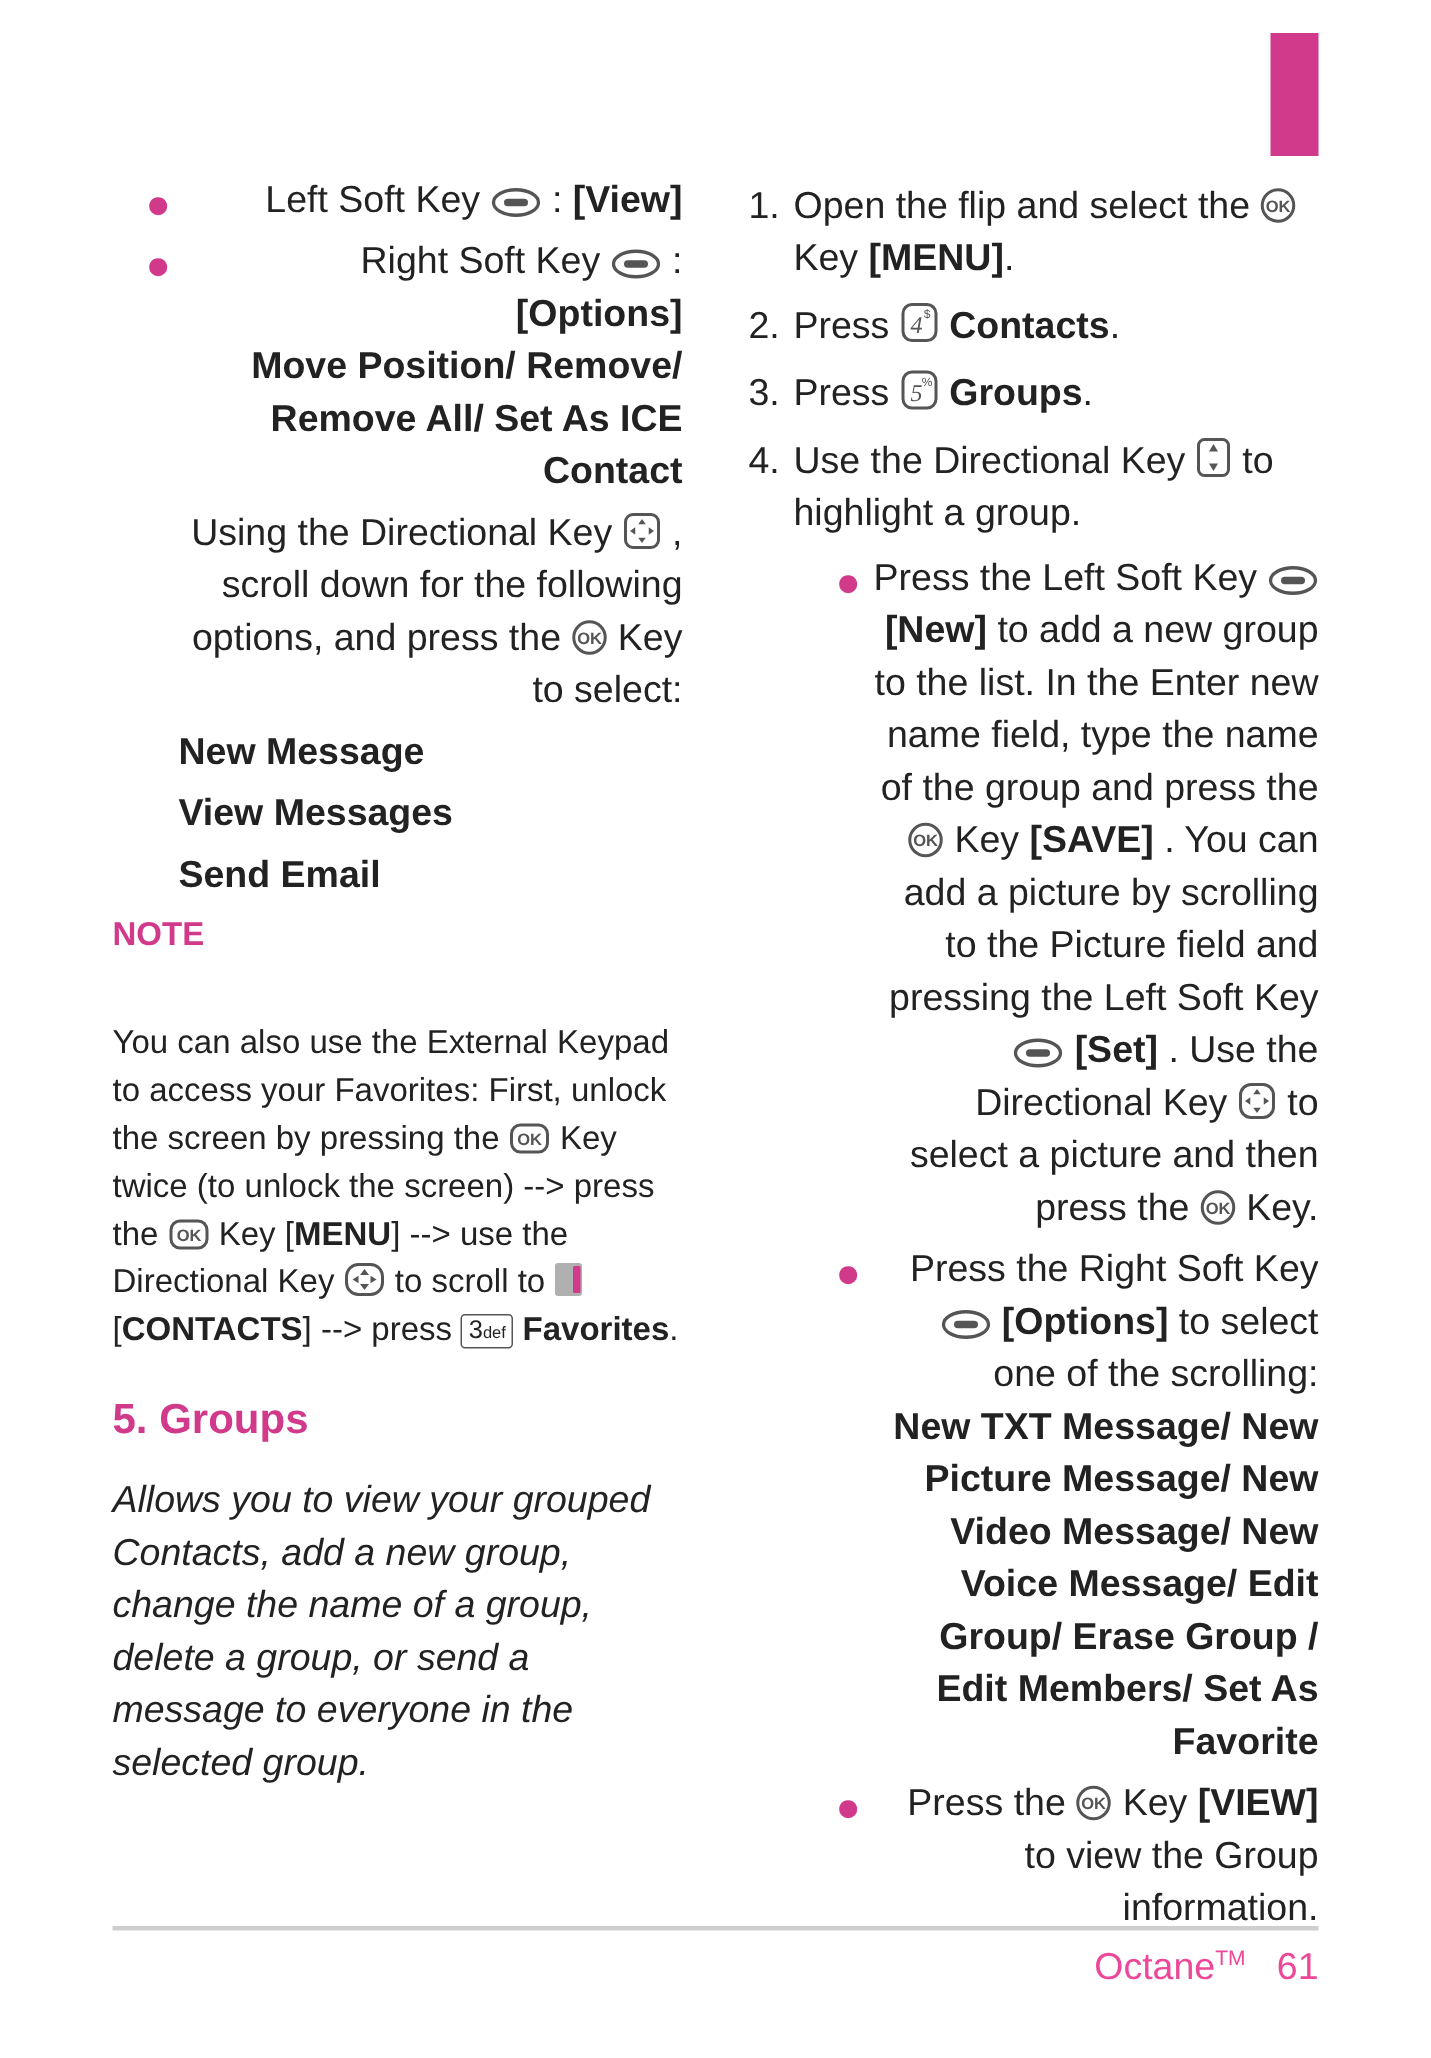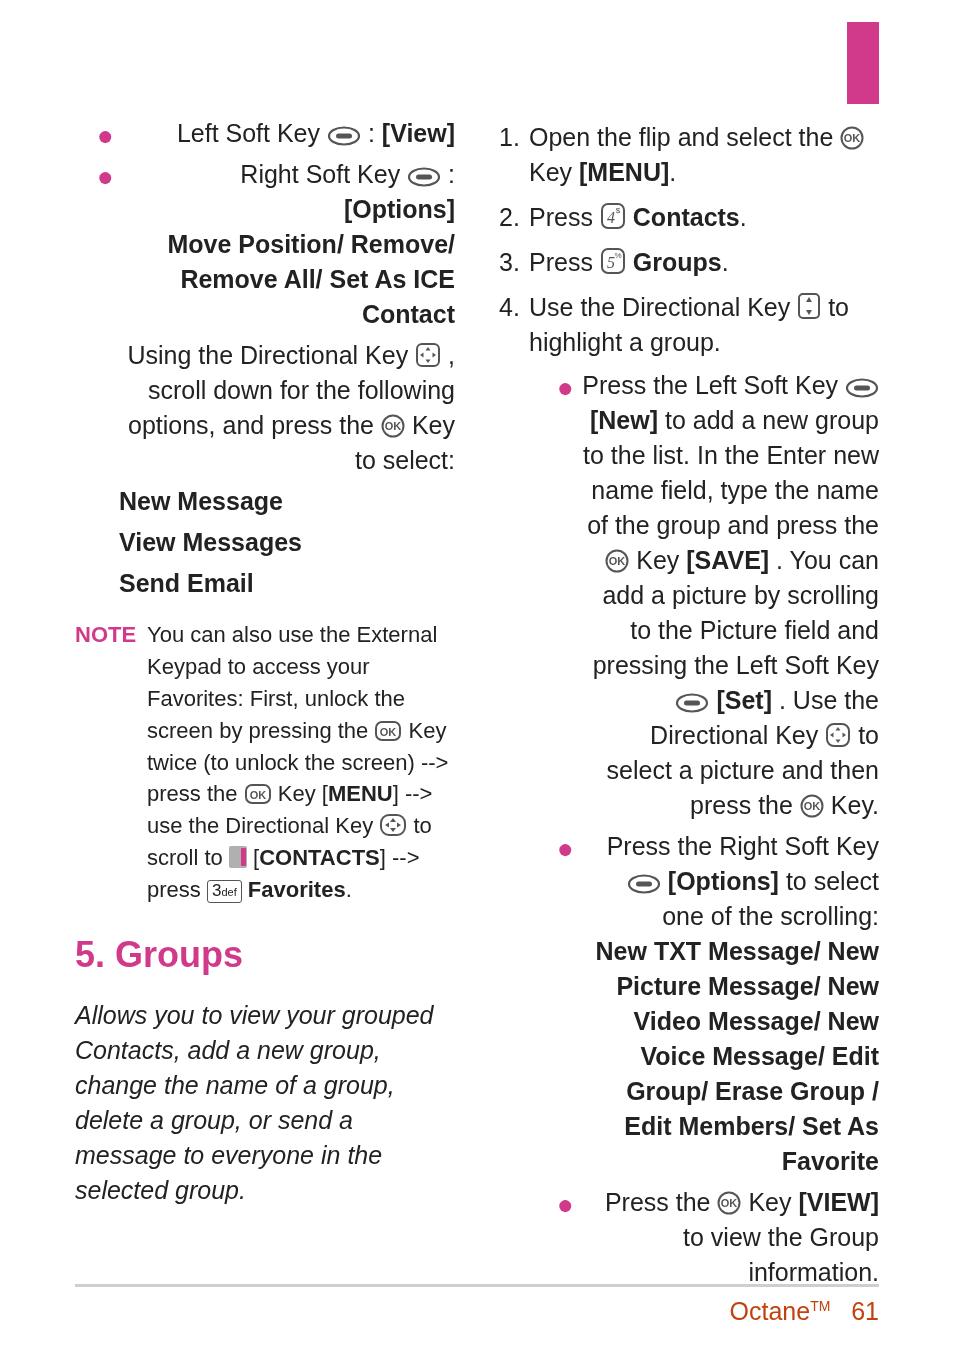--- a/index.html
+++ b/index.html
@@ -8,35 +8,35 @@
   .tab-marker { position: absolute; top: 22px; right: 75px; width: 32px; height: 82px; background: #d13a8b; }
   .columns { display: flex; gap: 44px; }
   .col { flex: 1 1 0; font-size: 25px; line-height: 1.4; }
   .bullet-row { display: flex; margin: 6px 0 6px 22px; }
   .bullet-dot { flex: 0 0 22px; color: #d13a8b; font-size: 28px; line-height: 1; padding-top: 6px; }
   .bullet-body { flex: 1; text-align: right; }
   .indent1 { margin-left: 44px; margin-top: 6px; margin-bottom: 6px; text-align: right; }
   .bold { font-weight: 700; }
   .opt-list { margin-left: 44px; margin-top: 6px; }
   .opt-item { font-weight: 700; margin: 6px 0; }
-  .note-block { display: flex; margin: 18px 0 10px 0; font-size: 22px; line-height: 1.45; }
+  .note-block { display: flex; margin: 6px 0 10px 0; font-size: 22px; line-height: 1.45; flex-direction: column; }
   .note-label { flex: 0 0 72px; color: #d13a8b; font-weight: 700; }
   .note-body { flex: 1; }
-  h2.section { color: #d13a8b; font-size: 36px; font-weight: 700; margin: 24px 0 18px 0; }
+  h2.section { color: #d13a8b; font-size: 28px; font-weight: 700; margin: 24px 0 18px 0; }
   .para { margin: 6px 0; font-style: italic; }
   .subhead { font-weight: 700; margin: 6px 0 16px 0; font-size: 25px; }
   .step { display: flex; margin: 10px 0; }
   .step-num { flex: 0 0 30px; }
   .step-body { flex: 1; }
   .sub-bullets { margin-left: 28px; margin-top: 8px; }
   .sub-bullets .bullet-row { margin-left: 0; }
   .icon { display: inline-block; vertical-align: -4px; }
   .icon svg { display: block; }
   .footer { position: absolute; bottom: 46px; left: 75px; right: 75px; border-top: 3px solid #cfcfcf; }
-  .footer-inner { text-align: right; font-size: 25px; padding-top: 10px; color: #c2410c; }
+  .footer-inner { text-align: right; font-size: 25px; padding-top: 10px; color: #ec4899; }
   .tm { font-size: 14px; vertical-align: super; }
   .key3 { display:inline-block; border:1.6px solid #555; border-radius:3px; padding:0 4px; font-size:17px; line-height:1.2; vertical-align:1px; }
   .key3 .def { font-size:11px; }
   .contacts-box { display:inline-block; width:18px; height:22px; background:#b0b0b0; border-radius:2px; position:relative; vertical-align:-3px; }
   .contacts-box::after { content:""; position:absolute; right:1px; top:2px; bottom:2px; width:5px; background:#d13a8b; border-radius:1px; }
 </style>
 </head>
 <body>
 
 <svg width="0" height="0" style="position:absolute">

